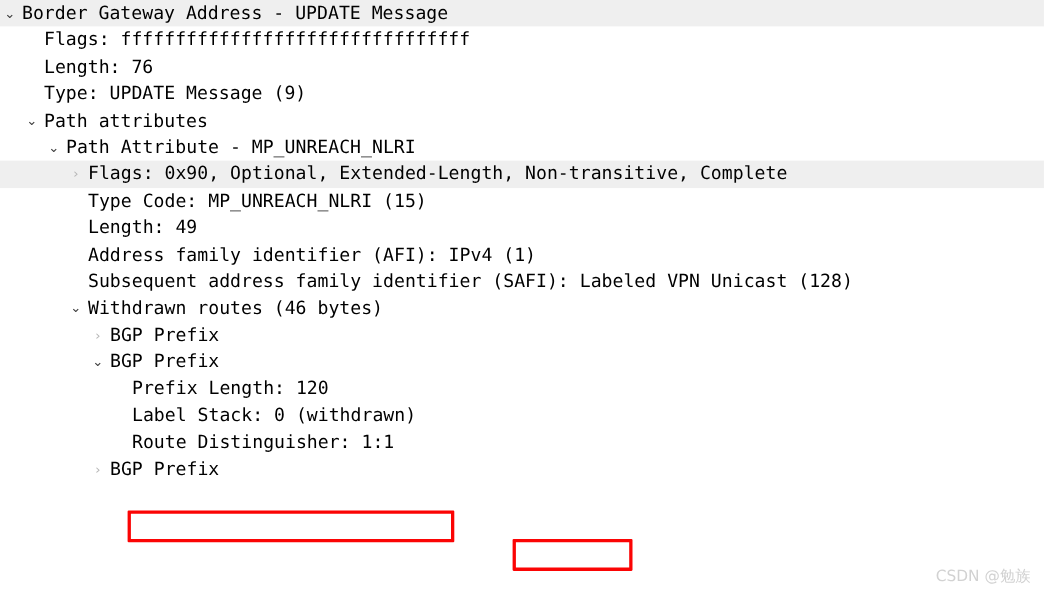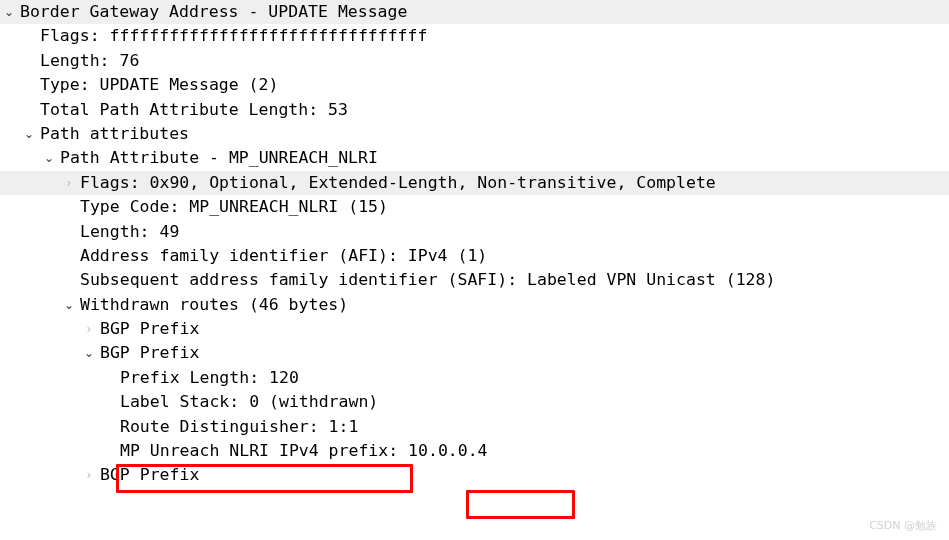--- a/index.html
+++ b/index.html
@@ -85,50 +85,48 @@
     top: 490px;
     width: 109px;
     height: 29px;
   }
   .watermark {
     position: absolute;
     right: 12px;
     bottom: 7px;
     color: #d2d2d2;
     font-family: "DejaVu Sans", "Liberation Sans", sans-serif;
-    font-size: 11px;
+    font-size: 14px;
     white-space: pre;
     user-select: none;
   }
 </style>
 </head>
 <body>
 
 <div id="screen">
 
   <div class="tree" id="tree-root">
       <div class="row lv0 hl"><span class="arrow open">⌄</span><span class="label">Border Gateway Address - UPDATE Message</span></div>
       <div class="row lv1"><span class="label">Flags: ffffffffffffffffffffffffffffffff</span></div>
       <div class="row lv1"><span class="label">Length: 76</span></div>
-      <div class="row lv1"><span class="label">Type: UPDATE Message (2)</span></div>
-      <div class="row lv1"><span class="label">Total Path Attribute Length: 53</span></div>
+      <div class="row lv1"><span class="label">Type: UPDATE Message (9)</span></div>
       <div class="row lv1"><span class="arrow open">⌄</span><span class="label">Path attributes</span></div>
       <div class="row lv2"><span class="arrow open">⌄</span><span class="label">Path Attribute - MP_UNREACH_NLRI</span></div>
       <div class="row lv3 hl"><span class="arrow closed">›</span><span class="label">Flags: 0x90, Optional, Extended-Length, Non-transitive, Complete</span></div>
       <div class="row lv3"><span class="label">Type Code: MP_UNREACH_NLRI (15)</span></div>
       <div class="row lv3"><span class="label">Length: 49</span></div>
       <div class="row lv3"><span class="label">Address family identifier (AFI): IPv4 (1)</span></div>
       <div class="row lv3"><span class="label">Subsequent address family identifier (SAFI): Labeled VPN Unicast (128)</span></div>
       <div class="row lv3"><span class="arrow open">⌄</span><span class="label">Withdrawn routes (46 bytes)</span></div>
       <div class="row lv4"><span class="arrow closed">›</span><span class="label">BGP Prefix</span></div>
       <div class="row lv4"><span class="arrow open">⌄</span><span class="label">BGP Prefix</span></div>
       <div class="row lv5"><span class="label">Prefix Length: 120</span></div>
       <div class="row lv5"><span class="label">Label Stack: 0 (withdrawn)</span></div>
       <div class="row lv5"><span class="label">Route Distinguisher: 1:1</span></div>
-      <div class="row lv5"><span class="label">MP Unreach NLRI IPv4 prefix: 10.0.0.4</span></div>
       <div class="row lv4"><span class="arrow closed">›</span><span class="label">BGP Prefix</span></div>
     </div>
 
   <div class="redbox" id="rd-box-rd"></div>
 
   <div class="redbox" id="rd-box-ip"></div>
 
   <div class="watermark">CSDN @勉族</div>
 
 </div>

